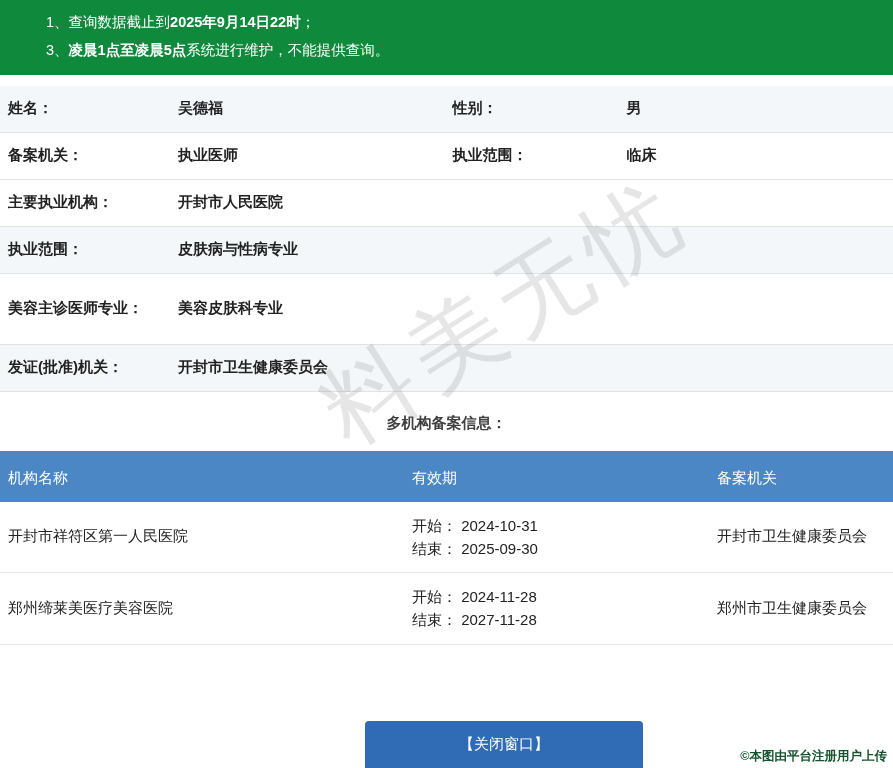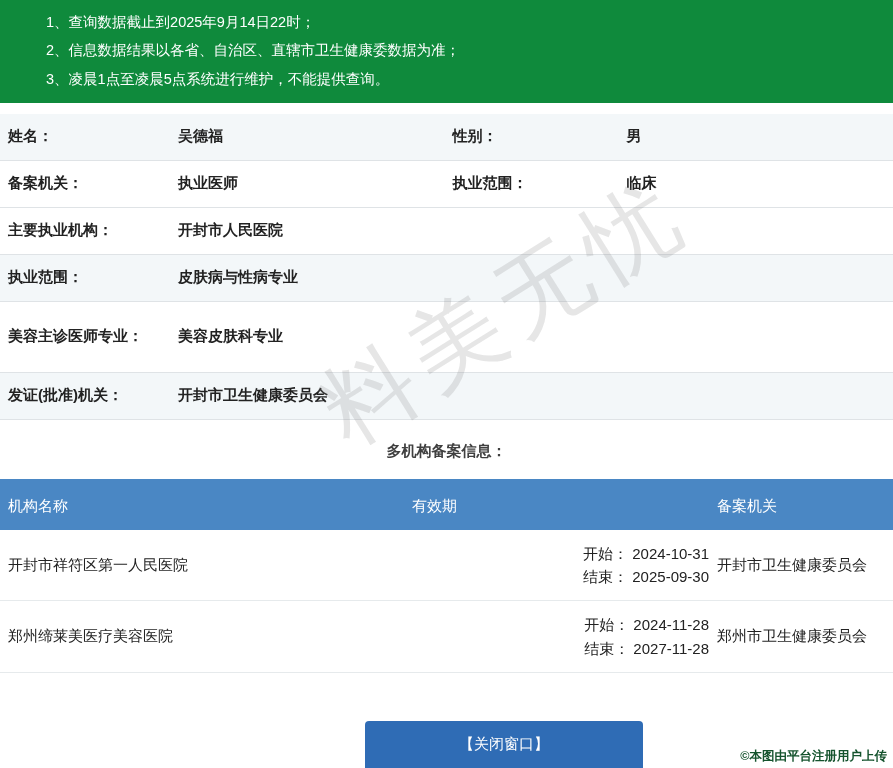--- a/index.html
+++ b/index.html
@@ -22,21 +22,21 @@
     background: #0f8a3c;
     color: #ffffff;
     padding: 8px 0 10px 0;
     font-size: 14.5px;
     line-height: 1.95;
   }
   .notice-line {
     padding-left: 46px;
     white-space: nowrap;
   }
-  .notice-line b { font-weight: normal; }
+  .notice-line b { font-weight: bold; }
 
   
   .info-table {
     width: 893px;
     border-collapse: collapse;
     table-layout: fixed;
     margin-top: 11px;
   }
   .info-table td {
     border-top: 1px solid #dfe3e6;
@@ -79,21 +79,21 @@
     text-align: left;
     padding: 18px 0 14px 8px;
   }
   .rec-table td {
     padding: 12px 0 12px 8px;
     font-size: 15px;
     vertical-align: middle;
     border-bottom: 1px solid #e6eaec;
   }
   .rec-c1 { width: 396px; }
-  .rec-c2 { width: 297px; text-align: right; }
+  .rec-c2 { width: 297px; }
   .rec-c3 { width: 200px; }
   .dates div { line-height: 1.55; }
 
   
   .watermark {
     position: absolute;
     left: 300px;
     top: 250px;
     font-size: 92px;
     color: rgba(130,130,130,0.20);
@@ -137,21 +137,20 @@
     font-weight: bold;
   }
 </style>
 </head>
 <body>
 
 <div class="notice">
   <div class="notice-line">
     <span>1、</span><span>查询数据截止到</span><b>2025年9月14日22时</b><span>；</span>
   </div>
-  <div class="notice-line">2、信息数据结果以各省、自治区、直辖市卫生健康委数据为准；</div>
   <div class="notice-line">
     <span>3、</span><b>凌晨1点至凌晨5点</b><span>系统进行维护，不能提供查询。</span>
   </div>
 </div>
 
 <div class="watermark">料美无忧</div>
 
 <table class="info-table">
   <tbody>
     <tr class="row-alt">

